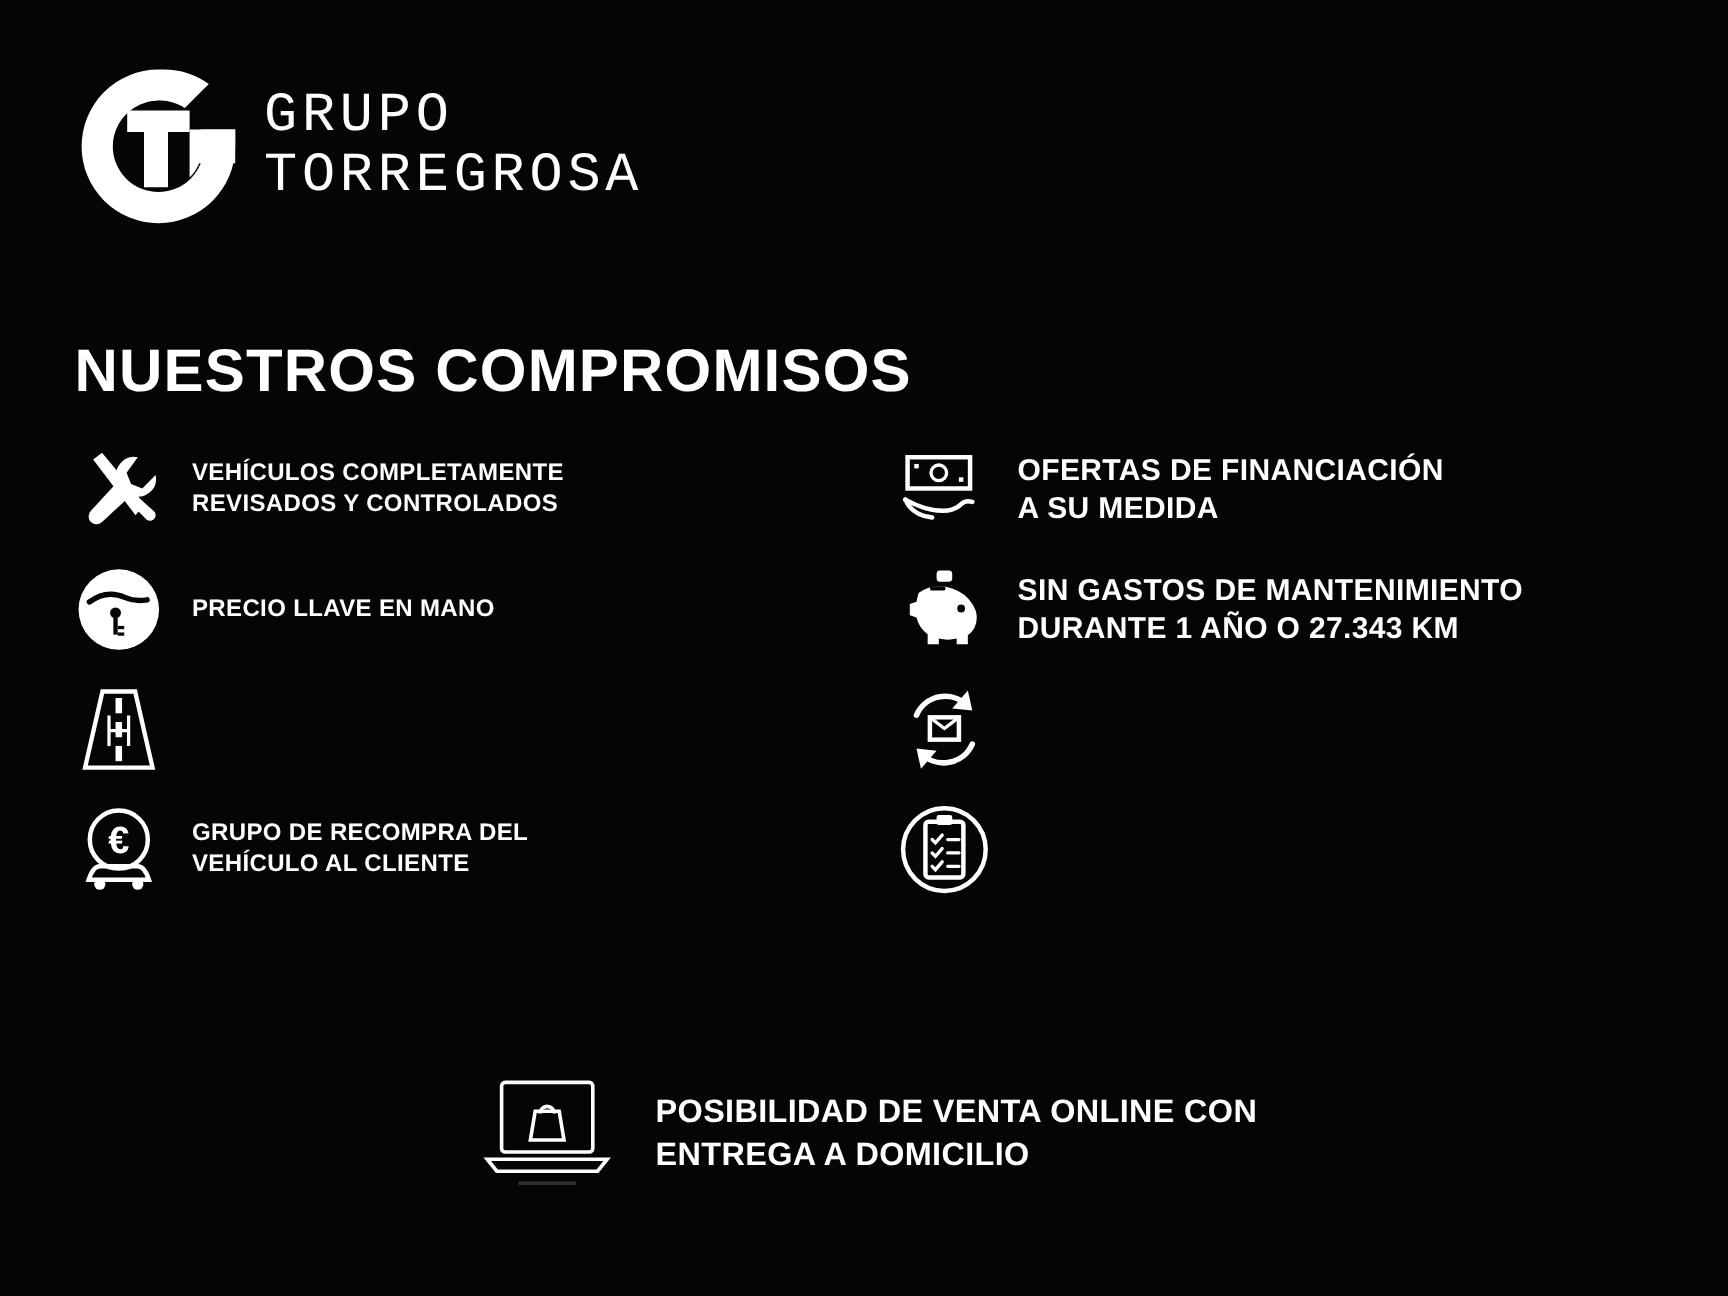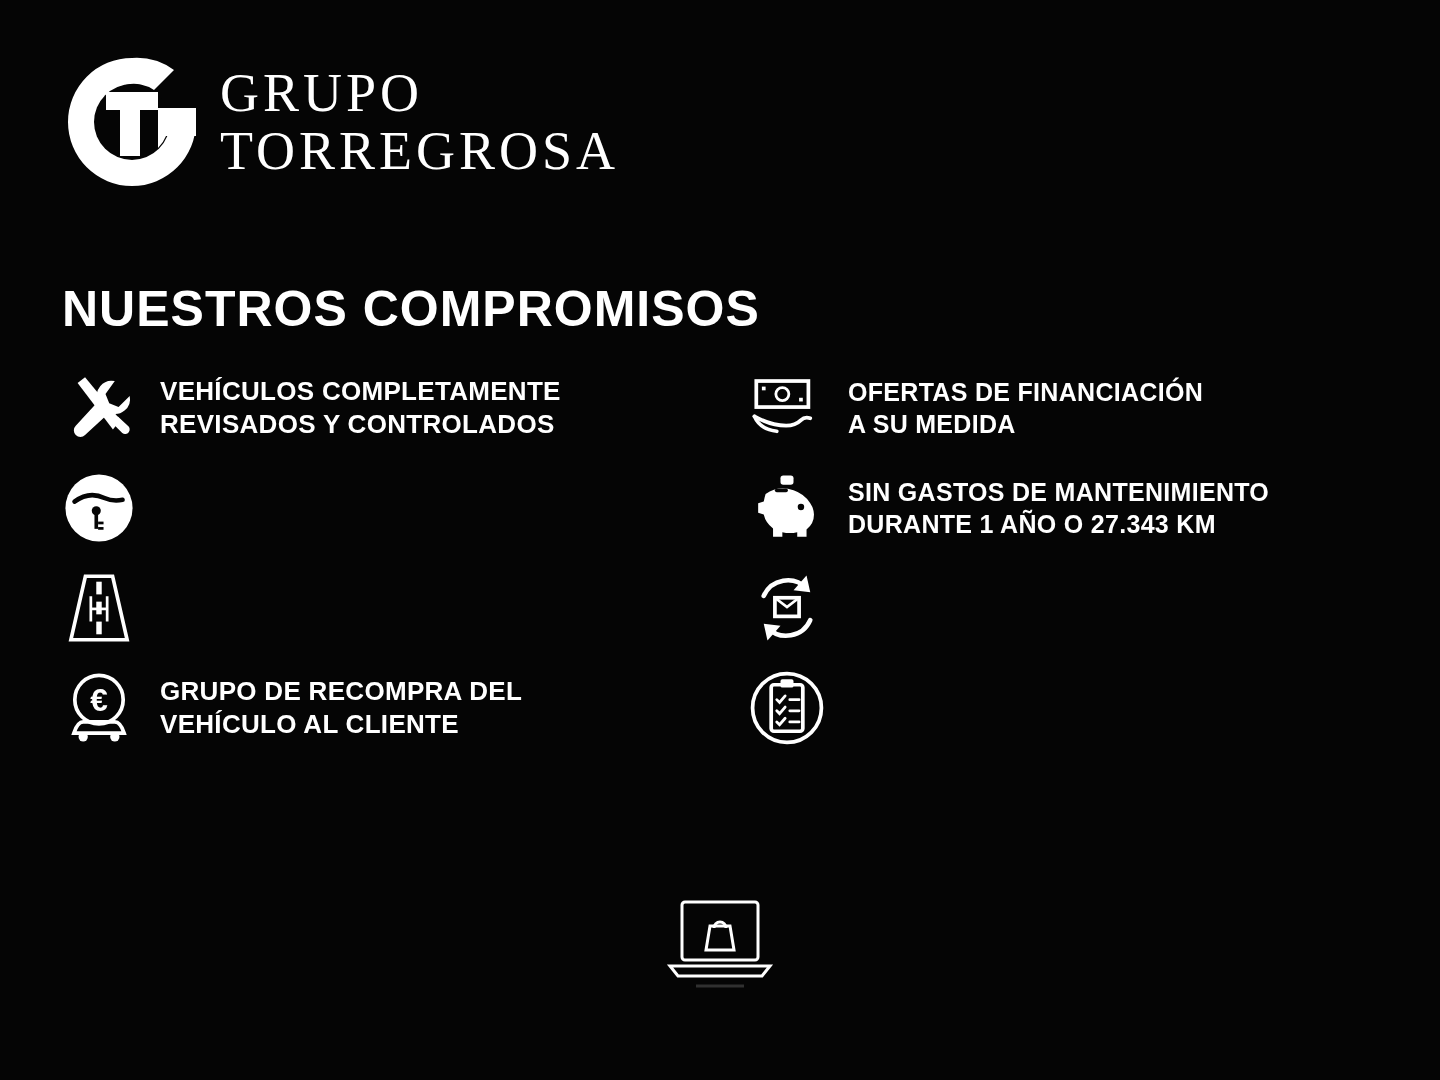--- a/index.html
+++ b/index.html
@@ -12,23 +12,23 @@
   }
   .page { position:relative; width:1440px; height:1080px; }
 
   
   .logo-block {
     position:absolute; left:62px; top:52px;
     display:flex; align-items:center; gap:18px;
   }
   .logo-mark { width:140px; height:140px; flex:0 0 140px; }
   .logo-text {
-    font-family:Liberation Serif, serif;
+    font-family:Liberation Mono, monospace;
     font-weight:400;
-    font-size:54px;
+    font-size:46px;
     letter-spacing:4px;
     line-height:1.08;
     color:#fff;
   }
   .logo-text span { display:block; }
 
   
   .headline {
     position:absolute; left:62px; top:252px;
     font-size:50px;
@@ -53,21 +53,21 @@
     gap:18px;
     min-height:92px;
     margin-bottom:8px;
   }
   .icon-wrap {
     width:86px; height:86px;
     flex:0 0 86px;
     display:flex; align-items:center; justify-content:center;
   }
   .item-label {
-    font-size:26px;
+    font-size:20px;
     font-weight:bold;
     line-height:1.28;
     letter-spacing:0.3px;
     color:#ffffff;
     white-space:pre-line;
   }
   .col-right .item-label { font-size:25px; }
 
   
   .footer {
@@ -127,20 +127,21 @@
         <span class="icon-wrap">
           <svg viewBox="0 0 86 86" width="78" height="78">
             <circle cx="43" cy="43" r="37" fill="#ffffff"></circle>
             <path d="M16 36 q16 -12 33 -4 q9 4 20 2" stroke="#050505" stroke-width="5" fill="none" stroke-linecap="round"></path>
             <circle cx="40" cy="46" r="5" fill="#050505"></circle>
             <rect x="38" y="50" width="4" height="16" fill="#050505"></rect>
             <rect x="42" y="58" width="6" height="3" fill="#050505"></rect>
             <rect x="42" y="64" width="6" height="3" fill="#050505"></rect>
           </svg>
         </span>
+        <span class="item-label">PRECIO LLAVE EN MANO</span>
       </div>
 
       <div class="item">
         <span class="icon-wrap">
           <svg viewBox="0 0 86 86" width="78" height="78">
             <path d="M28 8 L58 8 L74 78 L12 78 Z" fill="none" stroke="#ffffff" stroke-width="4"></path>
             <rect x="40" y="14" width="6" height="14" fill="#ffffff"></rect>
             <rect x="40" y="36" width="6" height="14" fill="#ffffff"></rect>
             <rect x="40" y="58" width="6" height="14" fill="#ffffff"></rect>
             <path d="M30 40 h26 M32 52 h22" stroke="#ffffff" stroke-width="0"></path>
@@ -231,15 +232,17 @@
   <div class="footer">
     <span class="icon-wrap">
       <svg viewBox="0 0 128 112" width="128" height="112">
         <rect x="26" y="14" width="76" height="58" rx="3" fill="none" stroke="#ffffff" stroke-width="3"></rect>
         <path d="M14 78 h100 l-8 10 h-84 z" fill="none" stroke="#ffffff" stroke-width="3"></path>
         <path d="M54 38 h20 l4 24 h-28 z" fill="none" stroke="#ffffff" stroke-width="3"></path>
         <path d="M58 40 a6 6 0 0 1 12 0" fill="none" stroke="#ffffff" stroke-width="3"></path>
         <path d="M40 98 h48" stroke="#303030" stroke-width="3"></path>
       </svg>
     </span>
+    <span class="item-label">POSIBILIDAD DE VENTA ONLINE CON
+ENTREGA A DOMICILIO</span>
   </div>
 
 </div>
 
 </body></html>

